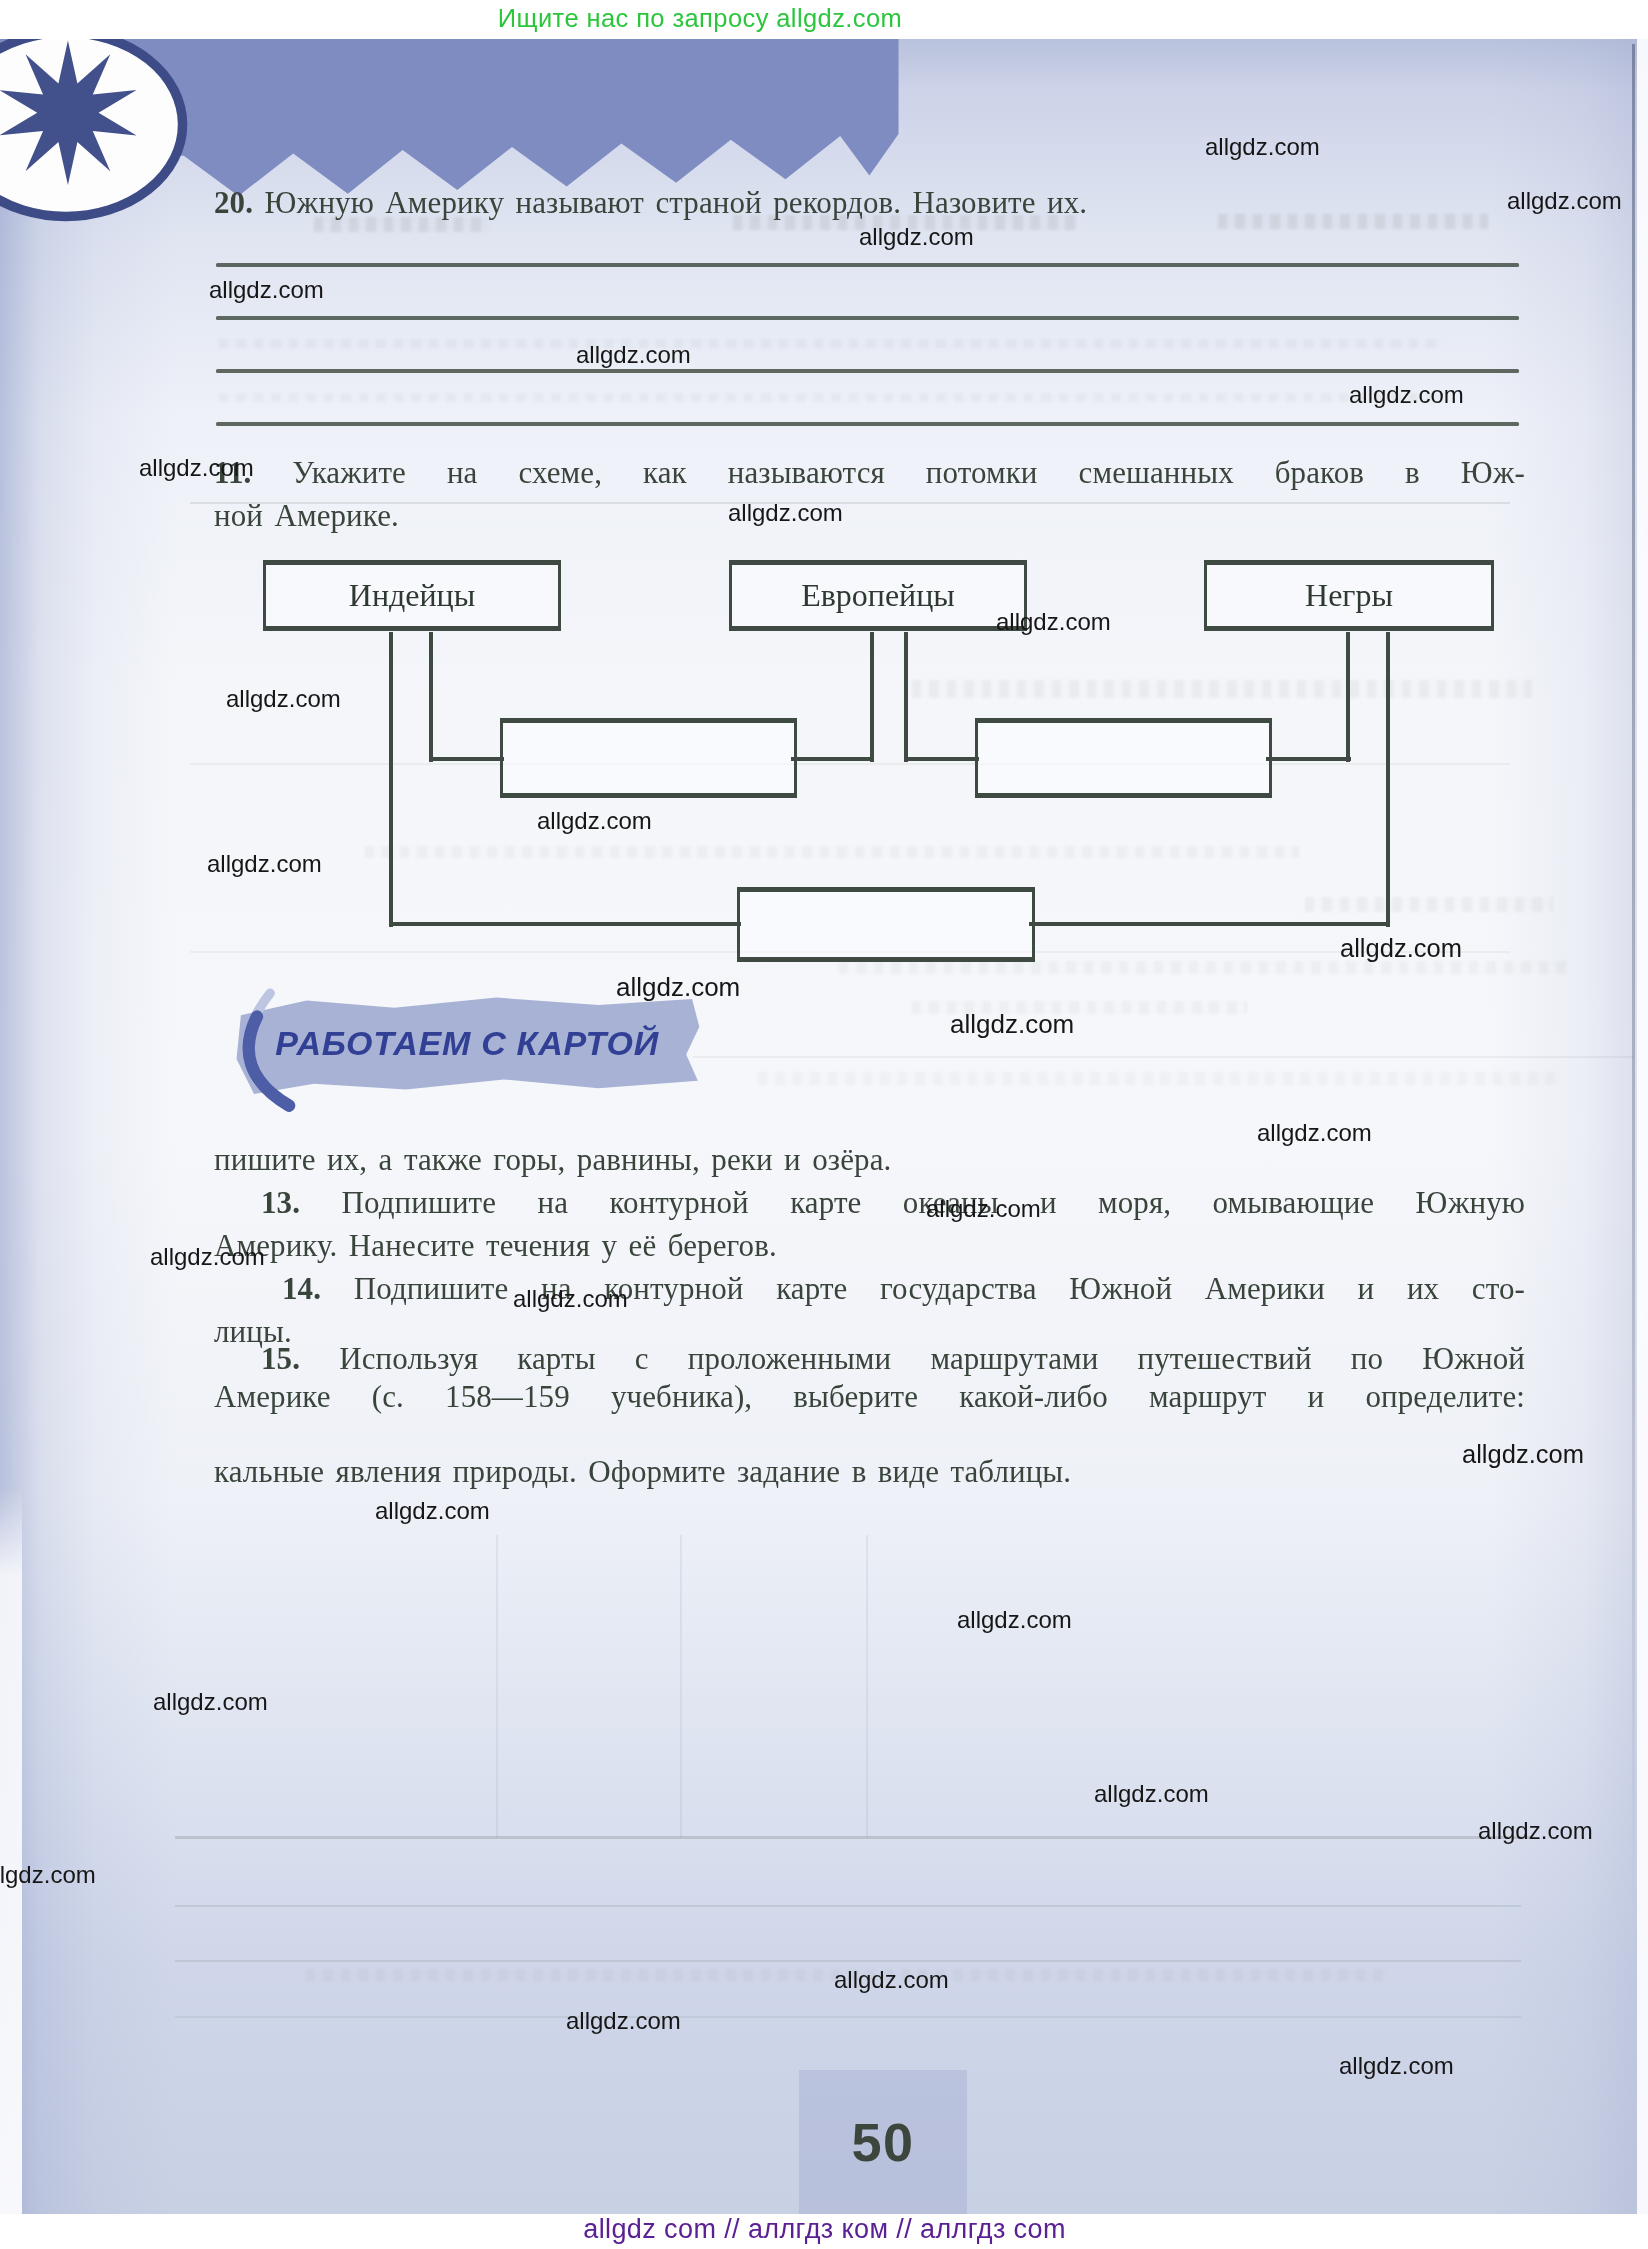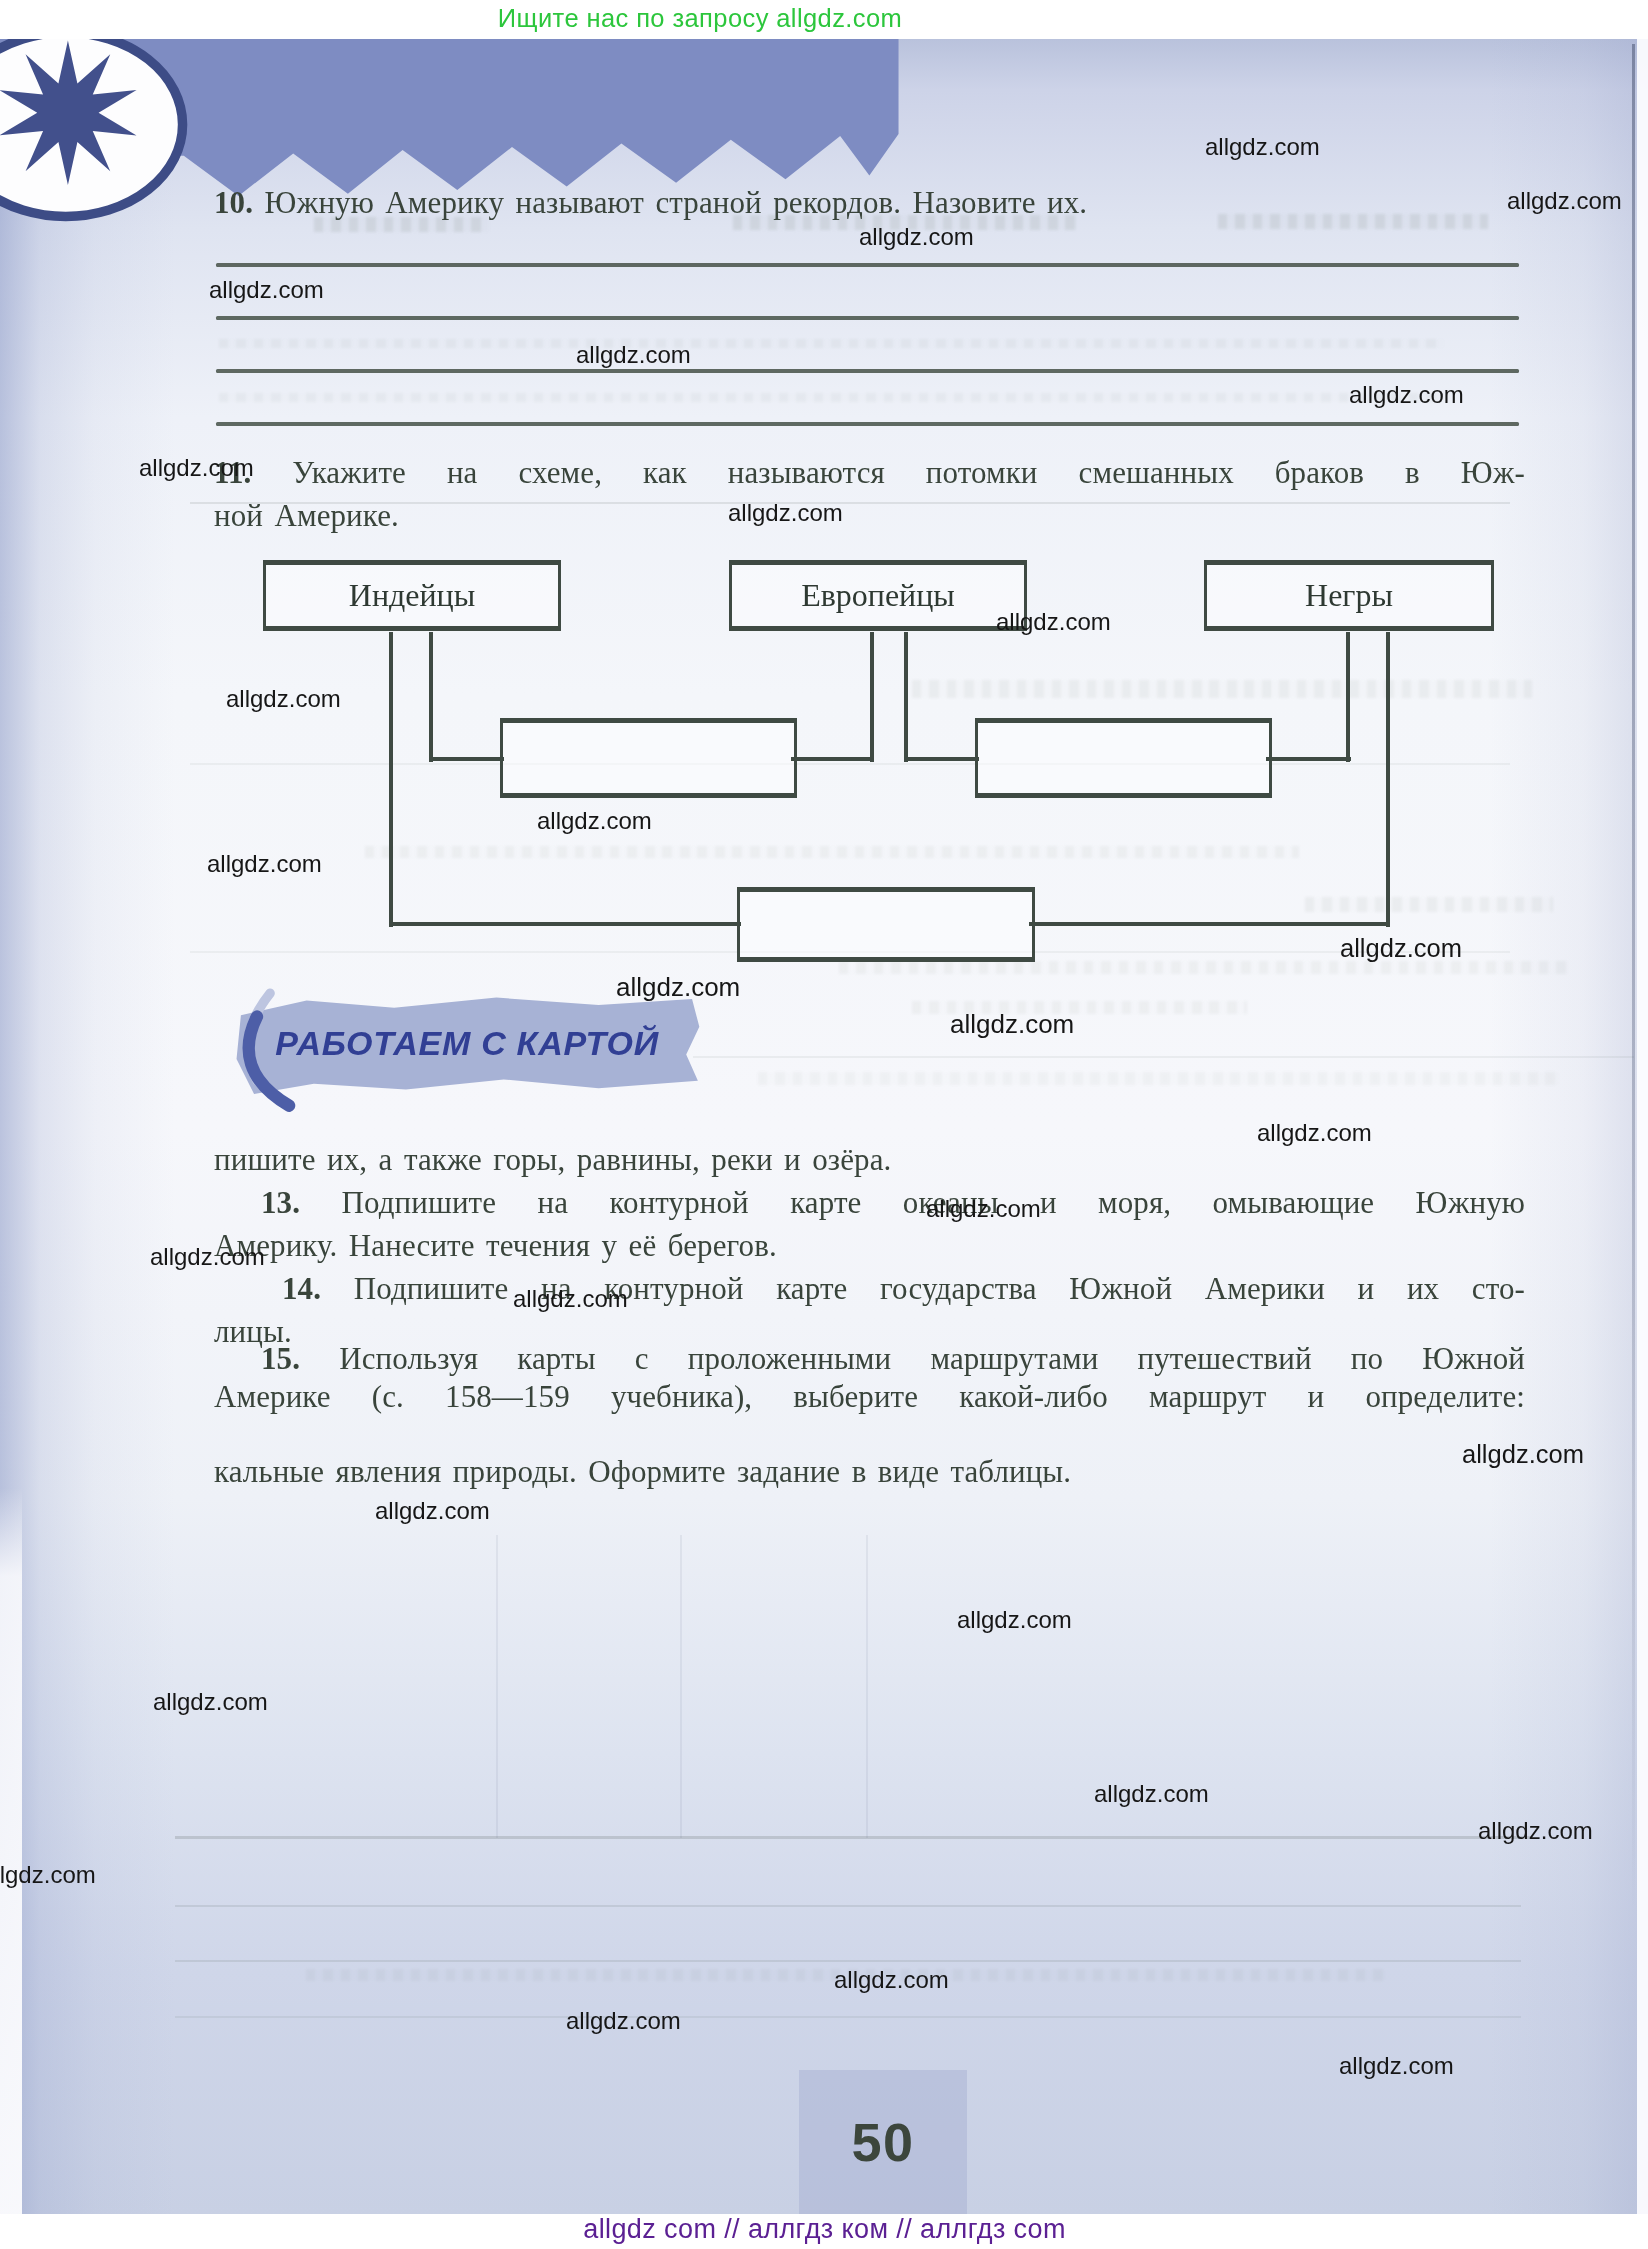--- a/index.html
+++ b/index.html
@@ -136,21 +136,21 @@
   <div class="gbar" style="left:758px;top:1072px;width:802px;height:13px;opacity:.4"></div>
   <div class="gline2" style="left:175px;top:1836px;width:1357px"></div>
   <div class="gvert" style="left:496px;top:1535px;height:303px"></div>
   <div class="gvert" style="left:680px;top:1535px;height:303px"></div>
   <div class="gvert" style="left:866px;top:1535px;height:303px"></div>
   <div class="gline" style="left:175px;top:1905px;width:1346px"></div>
   <div class="gline" style="left:175px;top:1960px;width:1346px"></div>
   <div class="gline" style="left:175px;top:2016px;width:1346px;opacity:.7"></div>
   <div class="gbar" style="left:306px;top:1969px;width:1079px;height:11.7px;opacity:.45"></div>
 
-  <div class="tl" style="top:184px"><span class="tnum">10.</span> <span>Южную Америку называют страной рекордов. Назовите их.</span></div>
+  <div class="tl" style="top:184px"><span class="tnum">20.</span> <span>Южную Америку называют страной рекордов. Назовите их.</span></div>
   <div class="ans" style="top:263px"></div>
   <div class="ans" style="top:316px"></div>
   <div class="ans" style="top:369px"></div>
   <div class="ans" style="top:422px"></div>
 
   <div class="tl just" style="top:454px"><span class="tnum" style="">11.</span> <span>Укажите на схеме, как называются потомки смешанных браков в Юж-</span></div>
   <div class="tl" style="top:497px">ной Америке.</div>
 
   <div class="dbox" style="left:263px;top:560px;width:292px;height:61px">
       <span>Индейцы</span>

